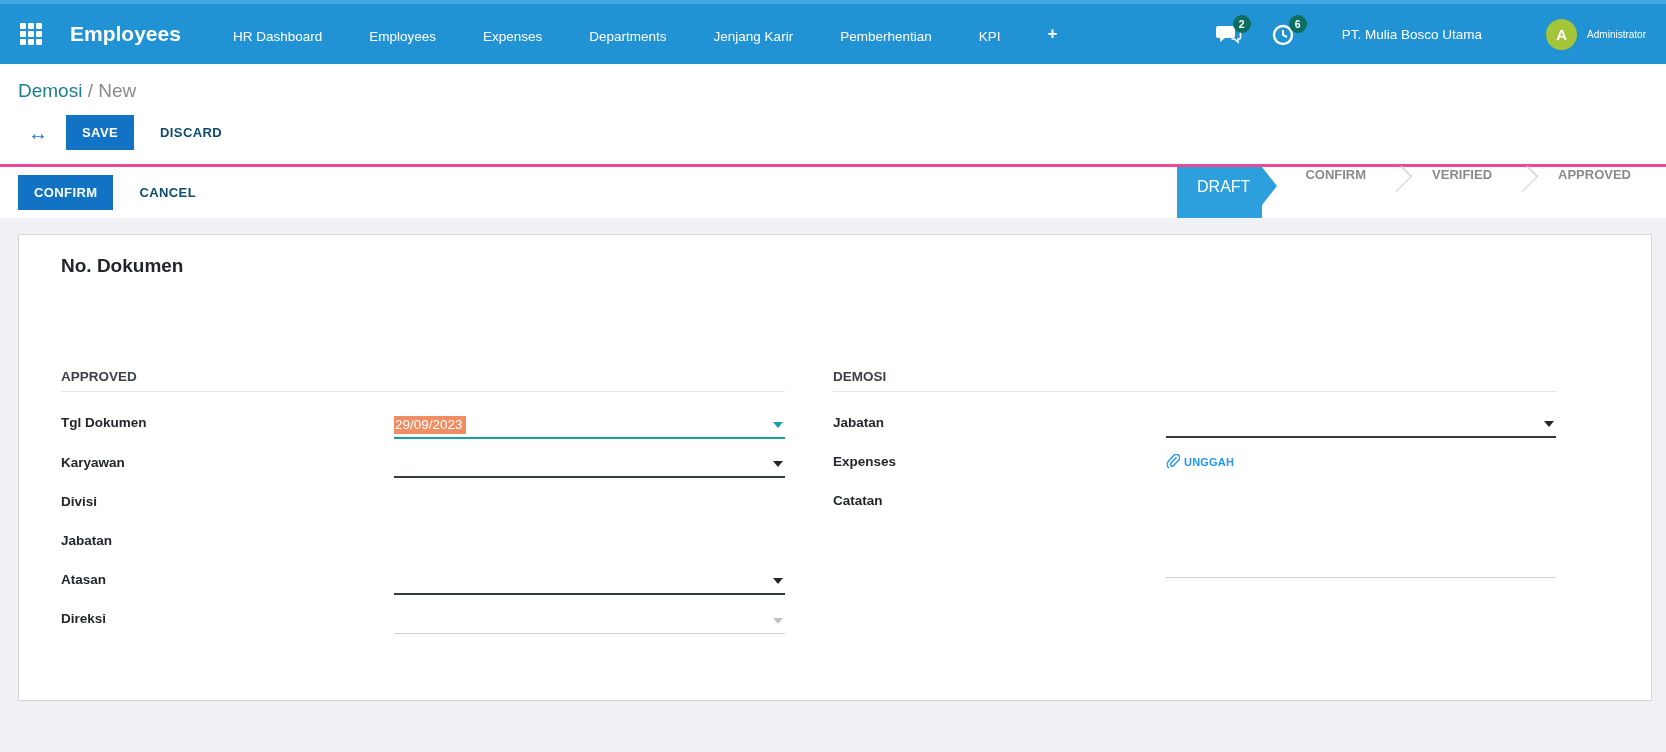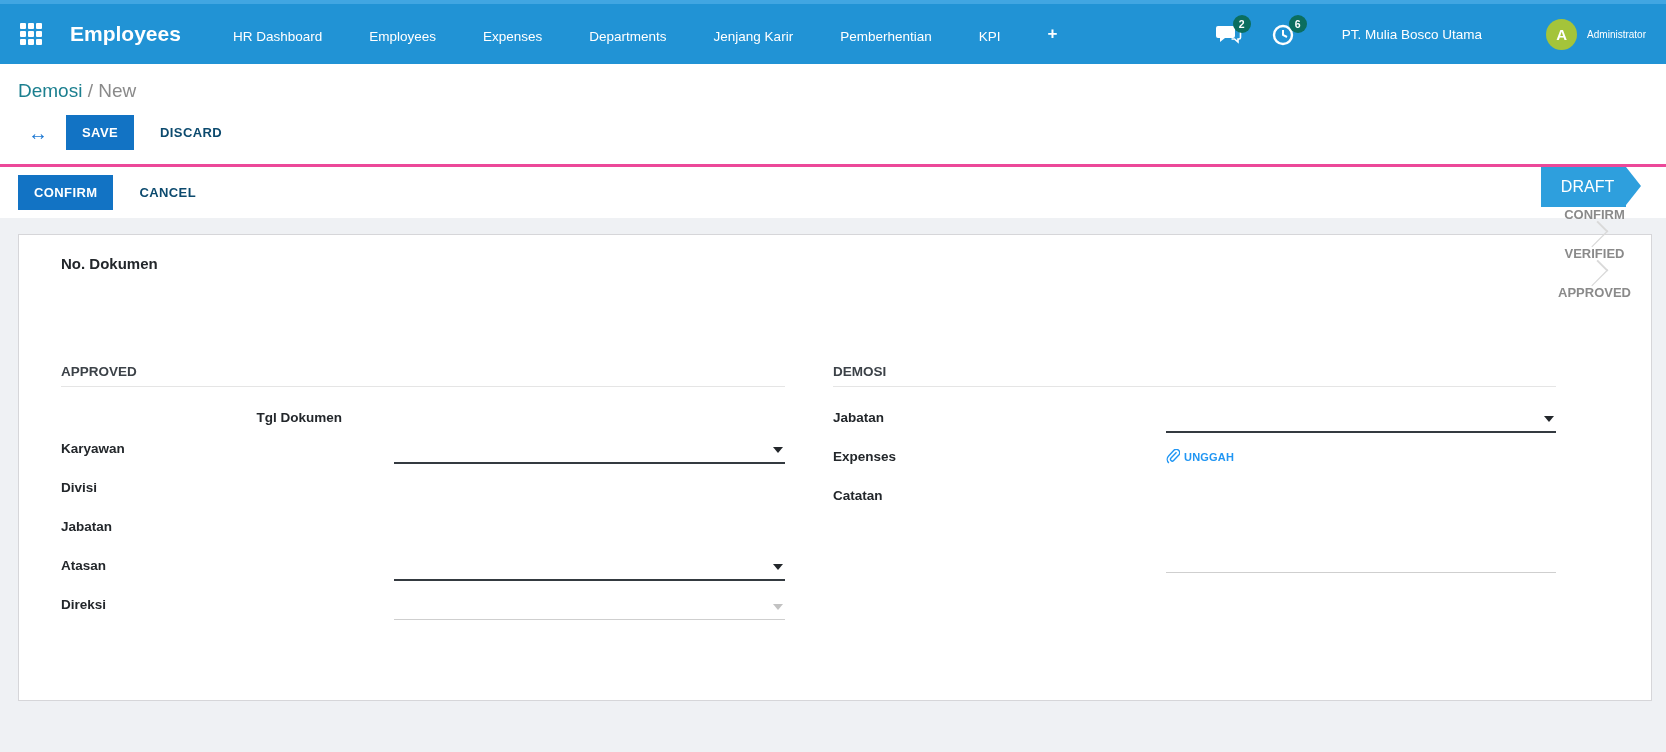--- a/index.html
+++ b/index.html
@@ -46,37 +46,37 @@
     font-size:13px; font-weight:bold; letter-spacing:.4px; padding:10px 16px; cursor:pointer;
   }
   .btn-link { color:#0c4a6e; font-size:13px; font-weight:bold; letter-spacing:.4px;
     margin-left:20px; cursor:pointer; background:none; border:none; font-family:inherit; }
 
   
   .statusbar {
     background:#fff; border-top:3px solid #ec4899; height:54px;
     display:flex; align-items:center; padding:0 0 0 18px;
   }
-  .sb-states { margin-left:auto; display:flex; align-items:center; height:100%; margin-right:14px;flex-direction:column; }
+  .sb-states { margin-left:auto; display:flex; height:100%; margin-right:14px; }
   .state { font-size:13px; font-weight:bold; color:#8a8a8a; padding:0 21px; cursor:pointer; white-space:nowrap; }
   .state-active {
     position:relative; background:#2e9fdd; color:#fff; padding:11px 12px 11px 20px; margin-right:22px; cursor:pointer;
   }
   .state-active::after {
     content:""; position:absolute; right:-15px; top:0;
     border-top:19px solid transparent; border-bottom:19px solid transparent;
     border-left:15px solid #2e9fdd;
   }
   .chev { width:24px; height:24px; border-top:2px solid #d9d9d9; border-right:2px solid #d9d9d9;
     transform:rotate(45deg) scale(.62,.95); flex:0 0 auto; }
 
   
   .main { padding:16px 14px 0 18px; }
   .card { background:#fff; border:1px solid #d6d6d9; height:467px; padding:20px 95px 0 42px; }
-  .no-dok { font-size:15px; font-weight:bold; }
+  .no-dok { font-size:19px; font-weight:bold; }
   .form-groups { display:flex; margin-top:92px; }
   .col { }
   .col-left { width:724px; margin-right:48px; }
   .col-right { flex:1; }
   .sec-title { font-size:13.5px; font-weight:bold; color:#3c4248; padding-bottom:7px;
     border-bottom:1px solid #e5e5e5; margin-bottom:20px; }
   .row { display:flex; margin-bottom:13px;justify-content:center; }
   .flabel { width:333px; font-size:13.5px; font-weight:bold; padding-top:3px; flex:0 0 auto; }
   .field { flex:1; position:relative; min-height:26px; padding:3px 14px 4px 0; }
   .u-teal  { border-bottom:2px solid #16a2a4; }
@@ -174,20 +174,24 @@
   <div class="card">
     <div class="no-dok">No. Dokumen</div>
 
     <div class="form-groups">
 
       <div class="col col-left">
         <div class="sec-title">APPROVED</div>
 
         <div class="row">
           <div class="flabel">Tgl Dokumen</div>
+          <div class="field u-teal">
+            <span class="sel-value">29/09/2023</span>
+            <span class="caret caret-teal"></span>
+          </div>
         </div>
 
         <div class="row">
           <div class="flabel">Karyawan</div>
           <div class="field u-dark">
             <span class="caret caret-dark"></span>
           </div>
         </div>
 
         <div class="row">

